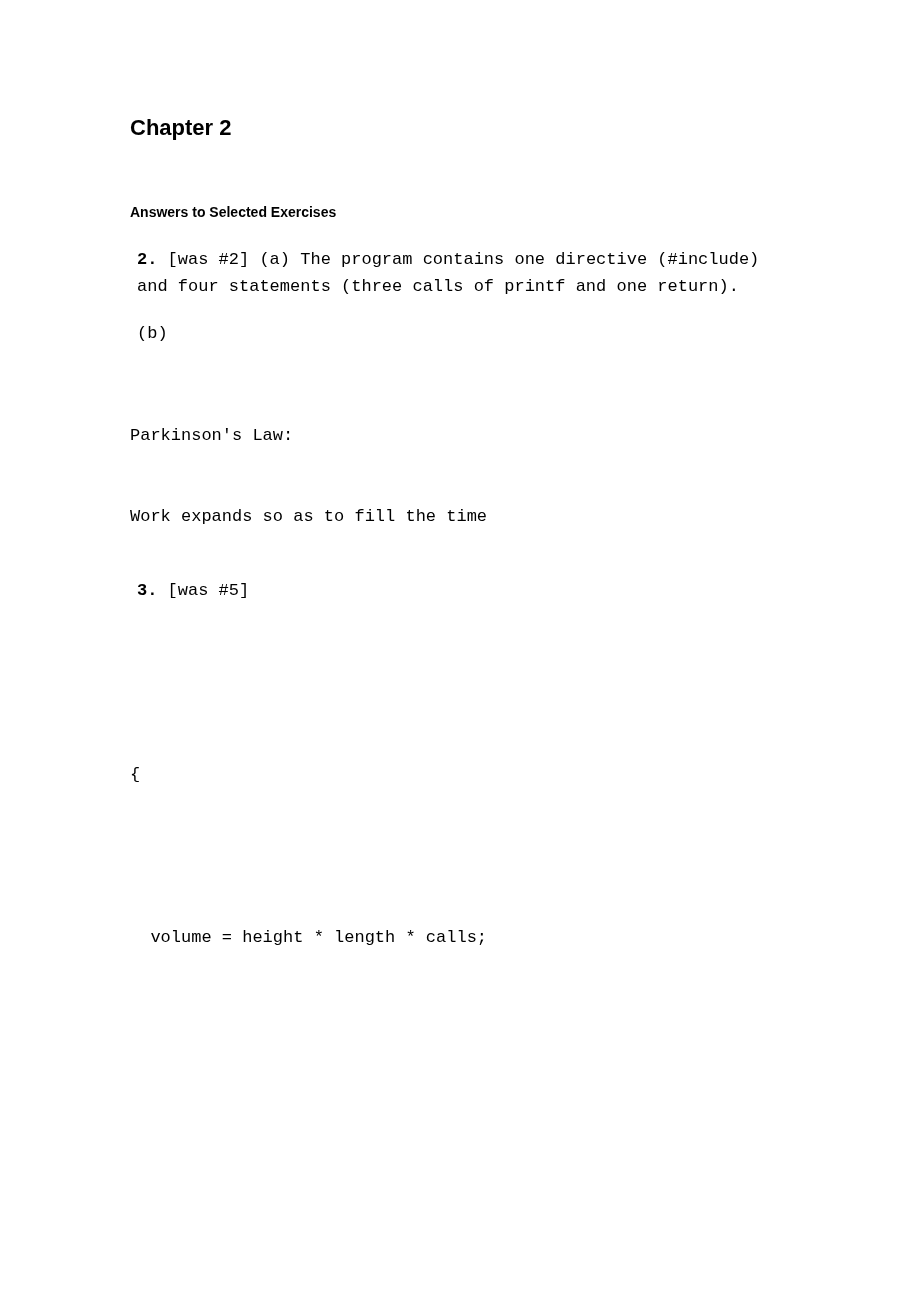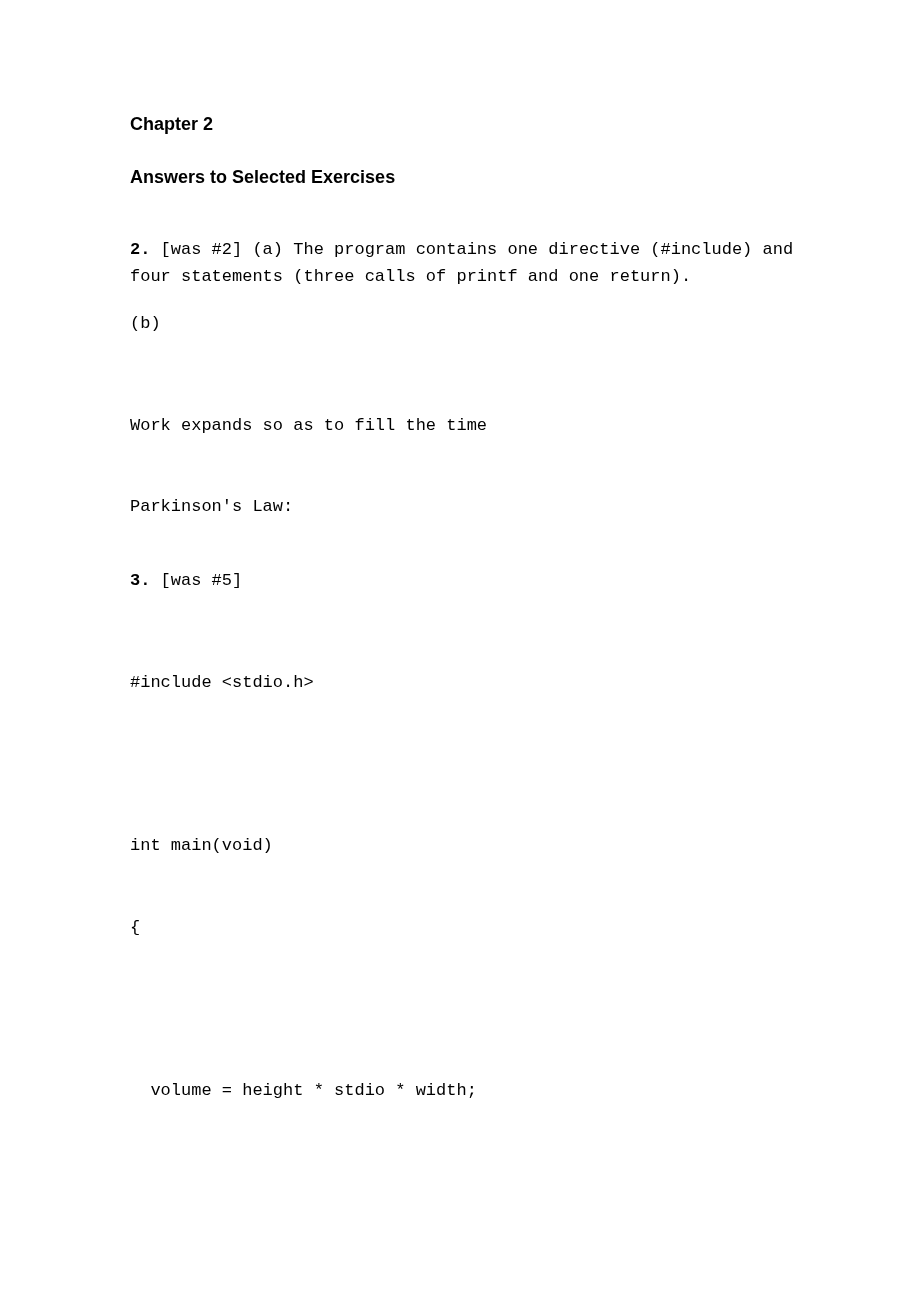--- a/index.html
+++ b/index.html
@@ -13,67 +13,66 @@
       min-height: 1302px;
       padding: 110px 120px 60px 130px;
       font-family: "Courier New", monospace;
       font-size: 17px;
       line-height: 1.6;
       color: #000;
     }
     .chapter-title {
       font-family: Arial, Helvetica, sans-serif;
       font-weight: bold;
-      font-size: 18px;
-      margin-bottom: 24px;
+      font-size: 22px;
+      margin-bottom: 56px;
     }
     .section-title {
       font-family: Arial, Helvetica, sans-serif;
       font-weight: bold;
-      font-size: 18px;
-      margin-bottom: 44px;
+      font-size: 14px;
+      margin-bottom: 22px;
     }
     .mono {
       font-family: "Courier New", monospace;
       white-space: pre-wrap;
     }
     .para {
       margin-bottom: 20px;
+      margin-left: 7px;
     }
     .bold-num {
       font-weight: bold;
     }
     .block {
       margin-bottom: 20px;
     }
   </style>
 </head>
 <body>
 
 <h1 class="chapter-title">Chapter 2</h1>
 <h2 class="section-title">Answers to Selected Exercises</h2>
 
 <div class="para mono"><span class="bold-num">2.</span><span> [was #2] (a) The program contains one directive (#include) and four statements (three calls of printf and one return).</span></div>
 
 <div class="para mono">(b)</div>
 
 <div class="block mono">
+  <div>Parkinson's Law:</div>
   <div>Work expands so as to fill the time</div>
-  <div>Parkinson's Law:</div>
 </div>
 
 <div class="para mono"><span class="bold-num">3.</span><span> [was #5]</span></div>
 
 <div class="block mono">
-  <div>#include &lt;stdio.h&gt;</div>
   <div>&nbsp;</div>
-  <div>int main(void)</div>
   <div>{</div>
   <div>&nbsp;</div>
-  <div>  volume = height * stdio * width;</div>
+  <div>  volume = height * length * calls;</div>
   
   
   
   
   
   
   
 </div>
 
 </body></html>

